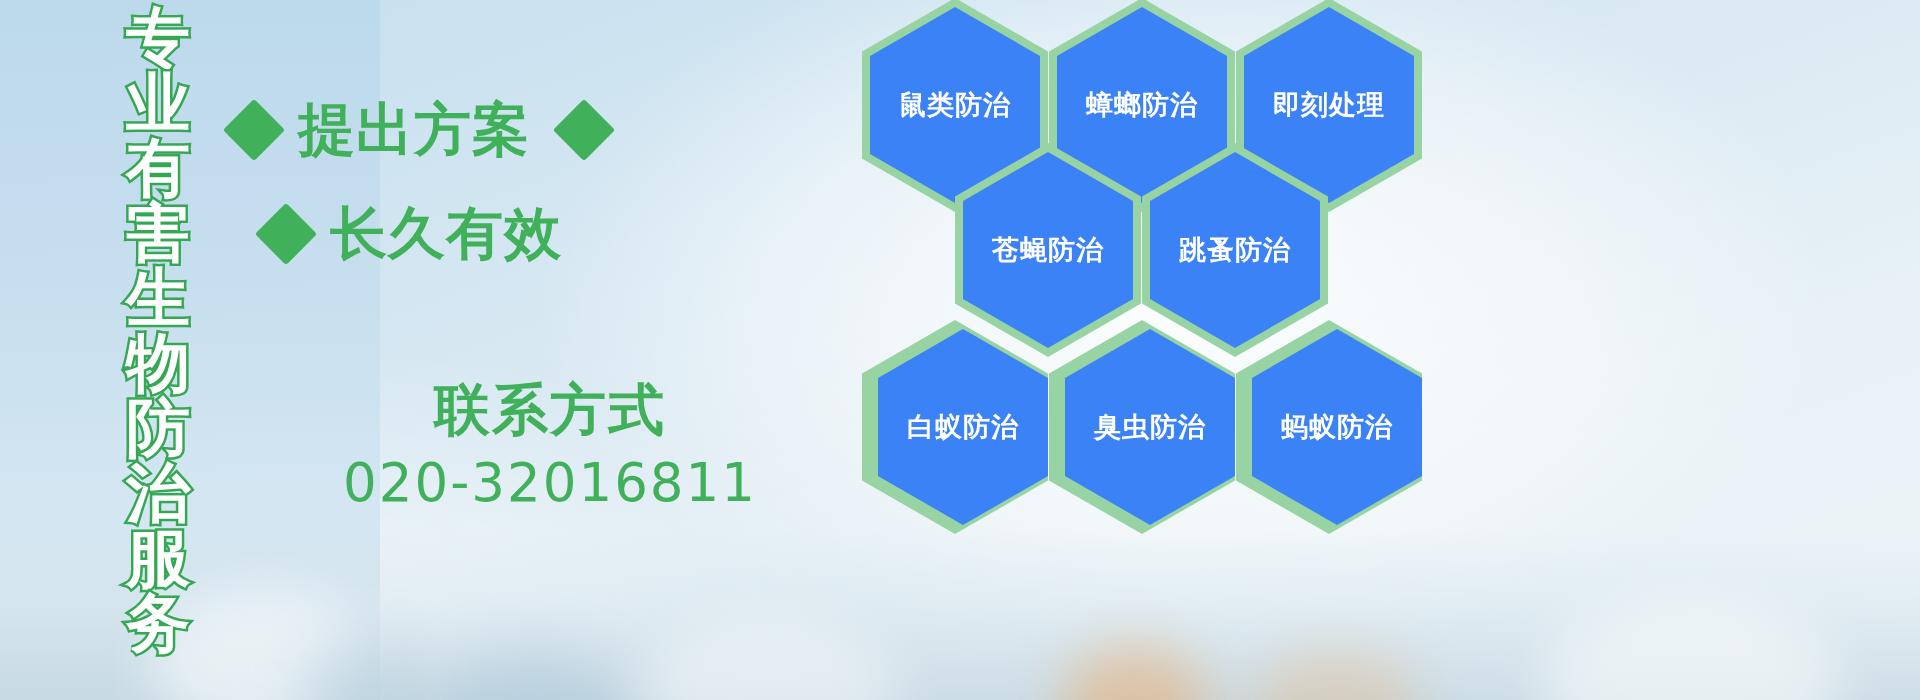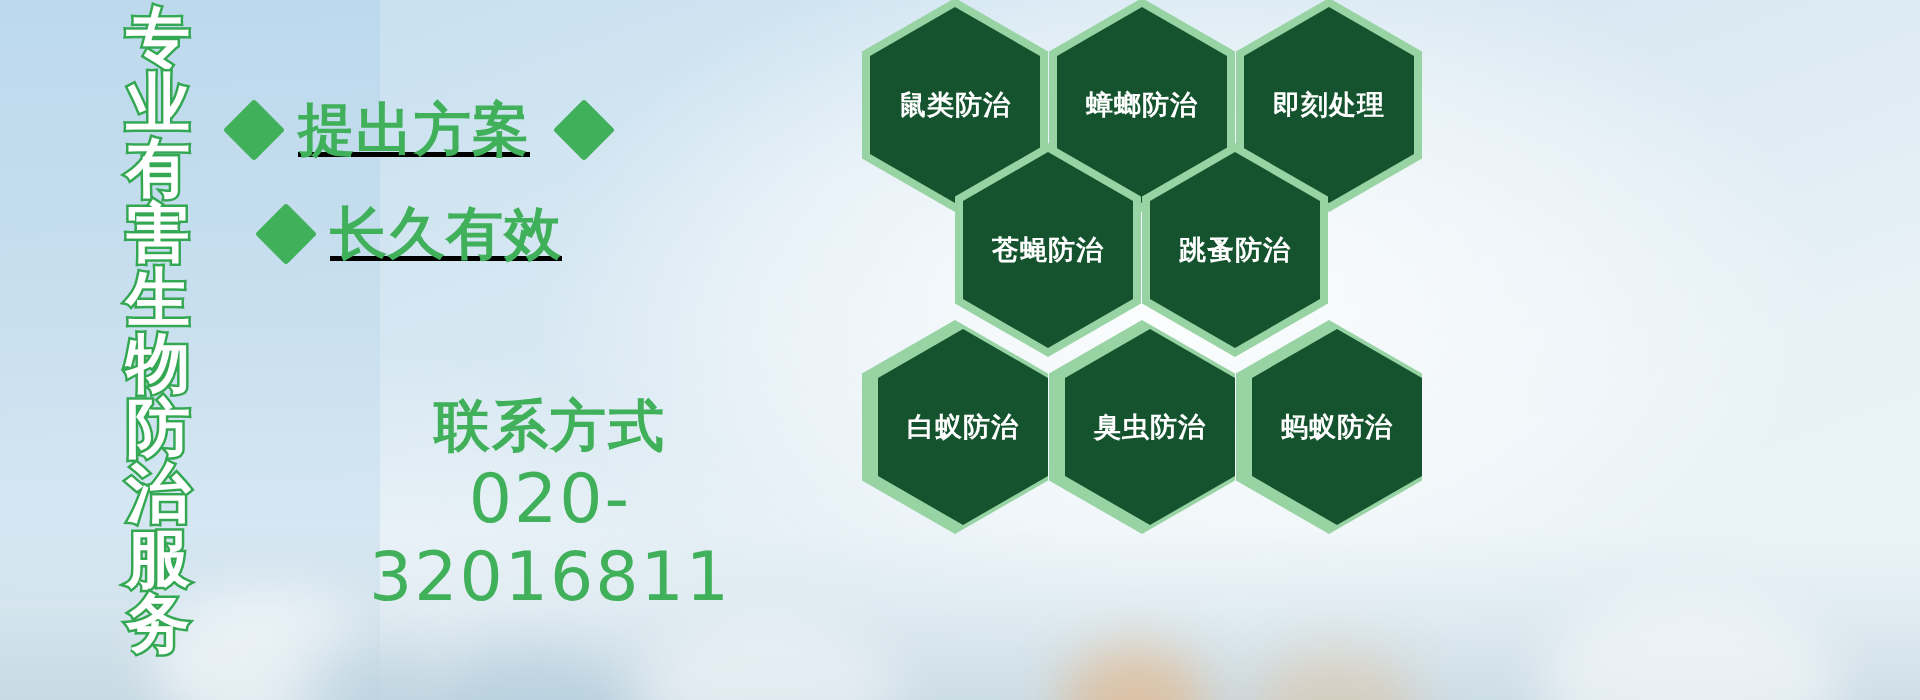--- a/index.html
+++ b/index.html
@@ -59,69 +59,69 @@
   }
 
   
   #features{
     position:absolute; left:232px; top:78px; width:640px;
   }
   .feature-row{
     display:flex; align-items:center;
     height:104px;
   }
-  .feature-item{ display:flex; align-items:center;text-decoration:underline; }
+  .feature-item{ display:flex; align-items:center; }
   .diamond{
     width:44px; height:44px;
     background:#41b05a;
     transform:rotate(45deg);
     flex:0 0 auto;
     border-radius:3px;
   }
   .feature-label{
     font-family:"DejaVu Sans","Liberation Sans",sans-serif;
     font-size:57px; font-weight:700; color:#41b05a;
     margin-left:22px; white-space:nowrap; letter-spacing:1px;
   }
   .feature-gap{ width:32px; flex:0 0 auto; }
 
   
   #contact{
-    position:absolute; left:290px; top:392px;
+    position:absolute; left:290px; top:376px;
     width:520px; text-align:center;
   }
   #contact .contact-title{
     font-family:"DejaVu Sans","Liberation Sans",sans-serif;
     font-size:56px; font-weight:700; color:#41b05a;
     letter-spacing:2px; line-height:68px;
   }
   #contact .contact-phone{
     font-family:"DejaVu Sans","Liberation Sans",sans-serif;
-    font-size:68px; font-weight:400; color:#41b05a;
+    font-size:53px; font-weight:400; color:#41b05a;
     letter-spacing:2px; line-height:78px;
   }
 
   
   #honeycomb{
     position:absolute; left:862px; top:-2px;
     width:600px; height:560px;
   }
   .hex{
     position:absolute;
     width:186px; height:214px;
     -webkit-clip-path:polygon(50% 0%,100% 25%,100% 75%,50% 100%,0% 75%,0% 25%);
     clip-path:polygon(50% 0%,100% 25%,100% 75%,50% 100%,0% 75%,0% 25%);
     background:#98d3a4;
     display:flex; align-items:center; justify-content:center;
   }
   .hex-inner{
     width:170px; height:196px;
     -webkit-clip-path:polygon(50% 0%,100% 25%,100% 75%,50% 100%,0% 75%,0% 25%);
     clip-path:polygon(50% 0%,100% 25%,100% 75%,50% 100%,0% 75%,0% 25%);
-    background:#14532d;
+    background:#3b82f6;
     display:flex; align-items:center; justify-content:center;
   }
   .hex-label{
     font-family:"DejaVu Sans","Liberation Sans",sans-serif;
     font-size:27px; font-weight:700; color:#ffffff;
     letter-spacing:1px; white-space:nowrap;
     text-align:center;
   }
   
   .hex.c0{ left:0px; }

